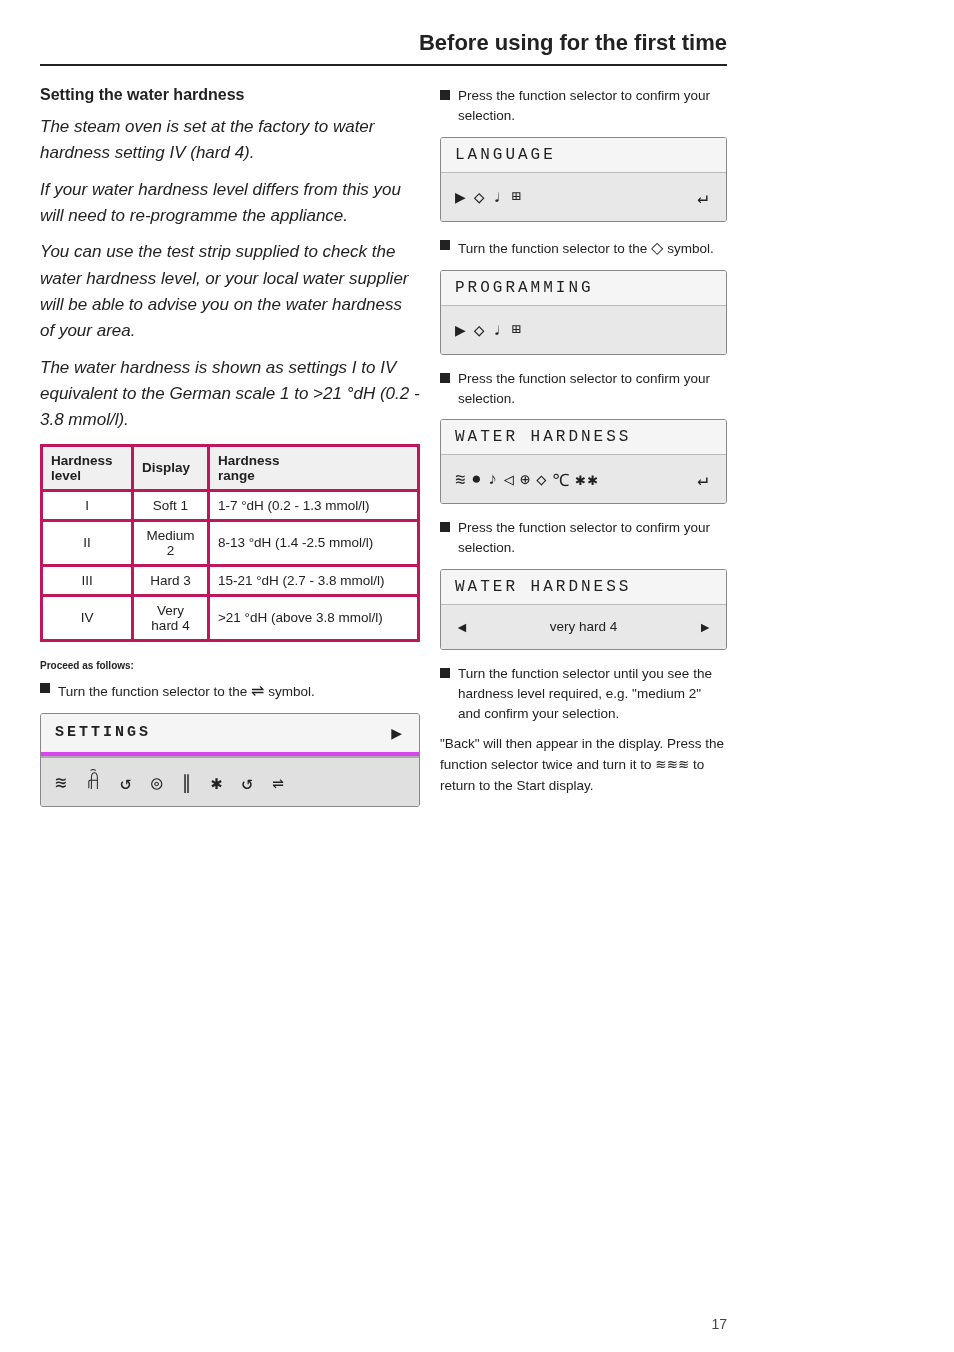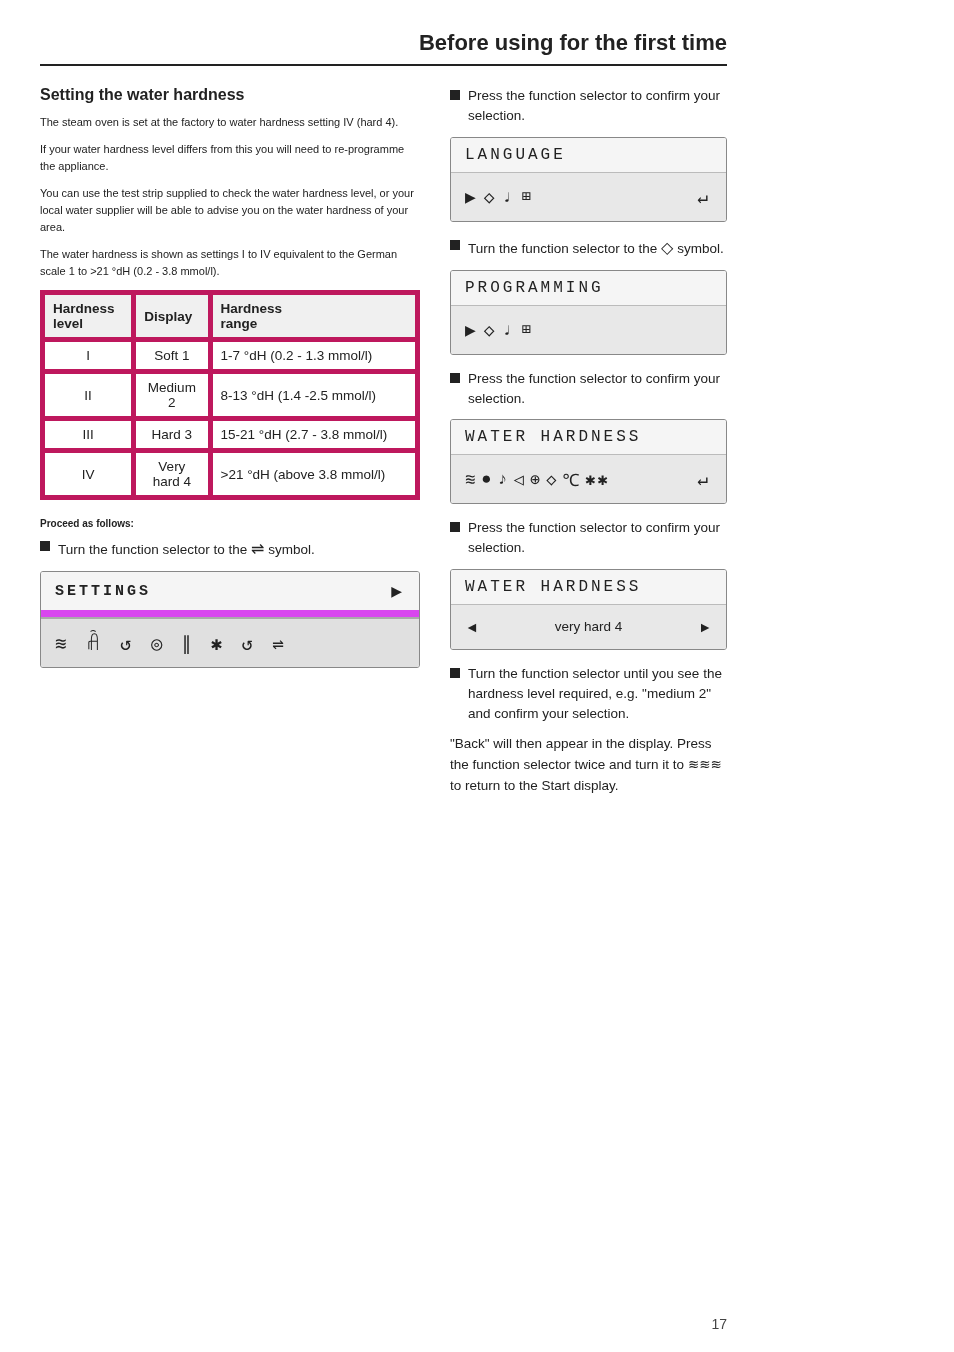--- a/index.html
+++ b/index.html
@@ -28,54 +28,55 @@
       margin-bottom: 20px;
     }
     .page-title {
       font-size: 22px;
       font-weight: bold;
     }
 
     
     .content {
       display: flex;
-      gap: 30px;
+      gap: 20px;
     }
 
     .left-col {
       flex: 0 0 380px;
       max-width: 380px;
     }
 
     .right-col {
       flex: 1;
     }
 
     
     .section-heading {
       font-size: 16px;
       font-weight: bold;
       margin-bottom: 10px;
     }
 
     .body-text {
-      font-size: 11px;
+      font-size: 17px;
       line-height: 1.55;
       margin-bottom: 10px;
+      font-style: italic;
     }
 
     
     .hardness-table {
       width: 100%;
       border-collapse: collapse;
       margin-bottom: 18px;
       font-size: 13.5px;
     }
     .hardness-table th, .hardness-table td {
-      border: 5px solid #be185d;
+      border: 3px solid #be185d;
       padding: 6px 8px;
       text-align: left;
       vertical-align: middle;
     }
     .hardness-table th {
       font-weight: bold;
       background: #f0f0f0;
     }
     .hardness-table td:first-child {
       text-align: center;
@@ -163,21 +164,21 @@
       border-radius: 3px;
       overflow: hidden;
     }
     .settings-top {
       background: #f5f5f5;
       padding: 8px 14px;
       font-family: 'Courier New', monospace;
       font-size: 15px;
       font-weight: bold;
       letter-spacing: 3px;
-      border-bottom: 7px solid #d946ef;
+      border-bottom: 4px solid #d946ef;
       display: flex;
       align-items: center;
       justify-content: space-between;
       text-align: right;
     }
     .settings-bottom {
       background: #e0e0e0;
       padding: 8px 14px;
       font-family: 'Courier New', monospace;
       font-size: 20px;

